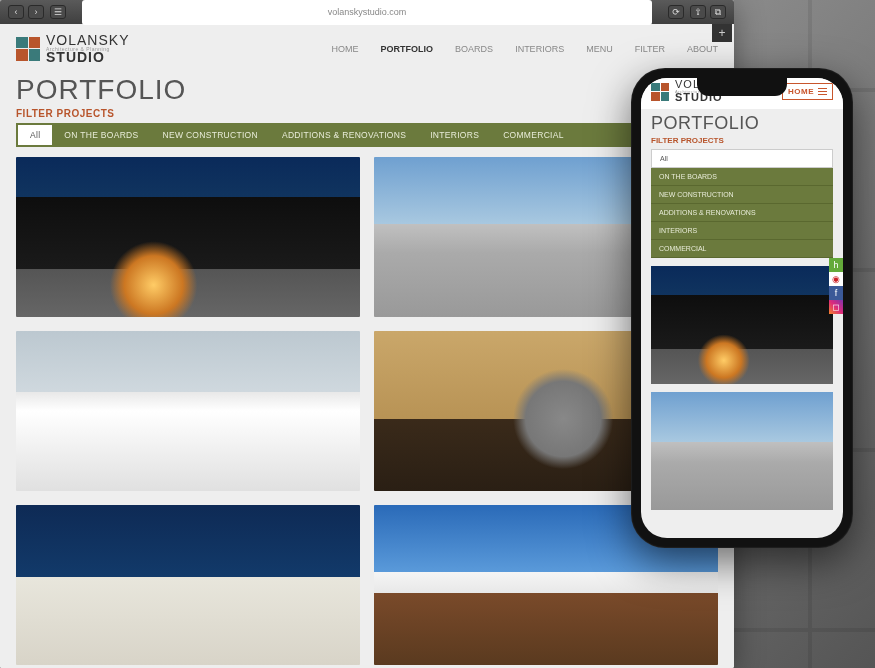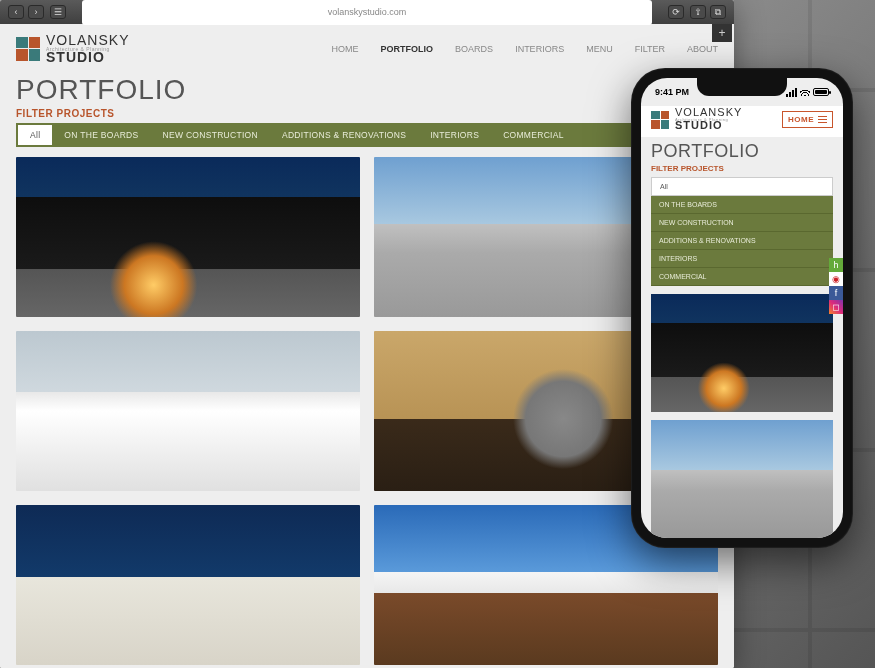--- a/index.html
+++ b/index.html
@@ -272,33 +272,20 @@
       <div class="tile p4"></div>
       <div class="tile p5"></div>
       <div class="tile p6"></div>
     </div>
   </div>
 </div>
 
 <div class="phone">
   <div class="phone-screen">
     <div class="notch"></div>
-    <div class="status-bar">
-      <span>9:41 PM</span>
-      <div class="status-icons">
-        <span class="bars">
-            <i></i>
-            <i></i>
-            <i></i>
-            <i></i>
-          </span>
-        <span class="wifi"></span>
-        <span class="batt"></span>
-      </div>
-    </div>
 
     <div class="m-header">
       <div class="logo m-logo">
         <div class="logo-mark">
             <span></span>
             <span></span>
             <span></span>
             <span></span>
           </div>
         <div class="logo-text">

